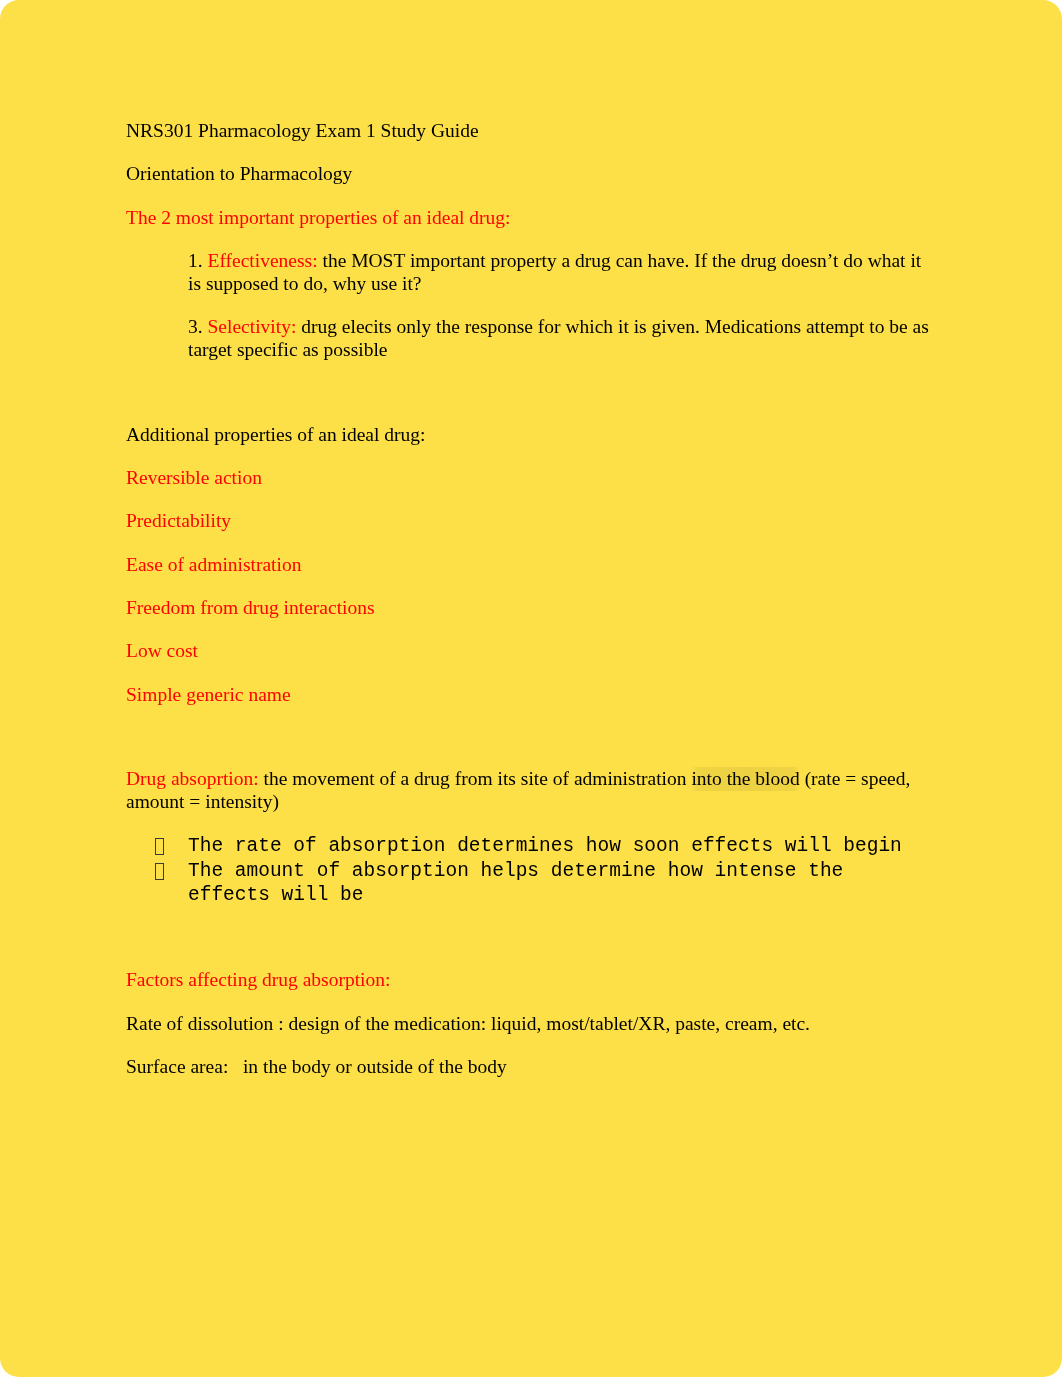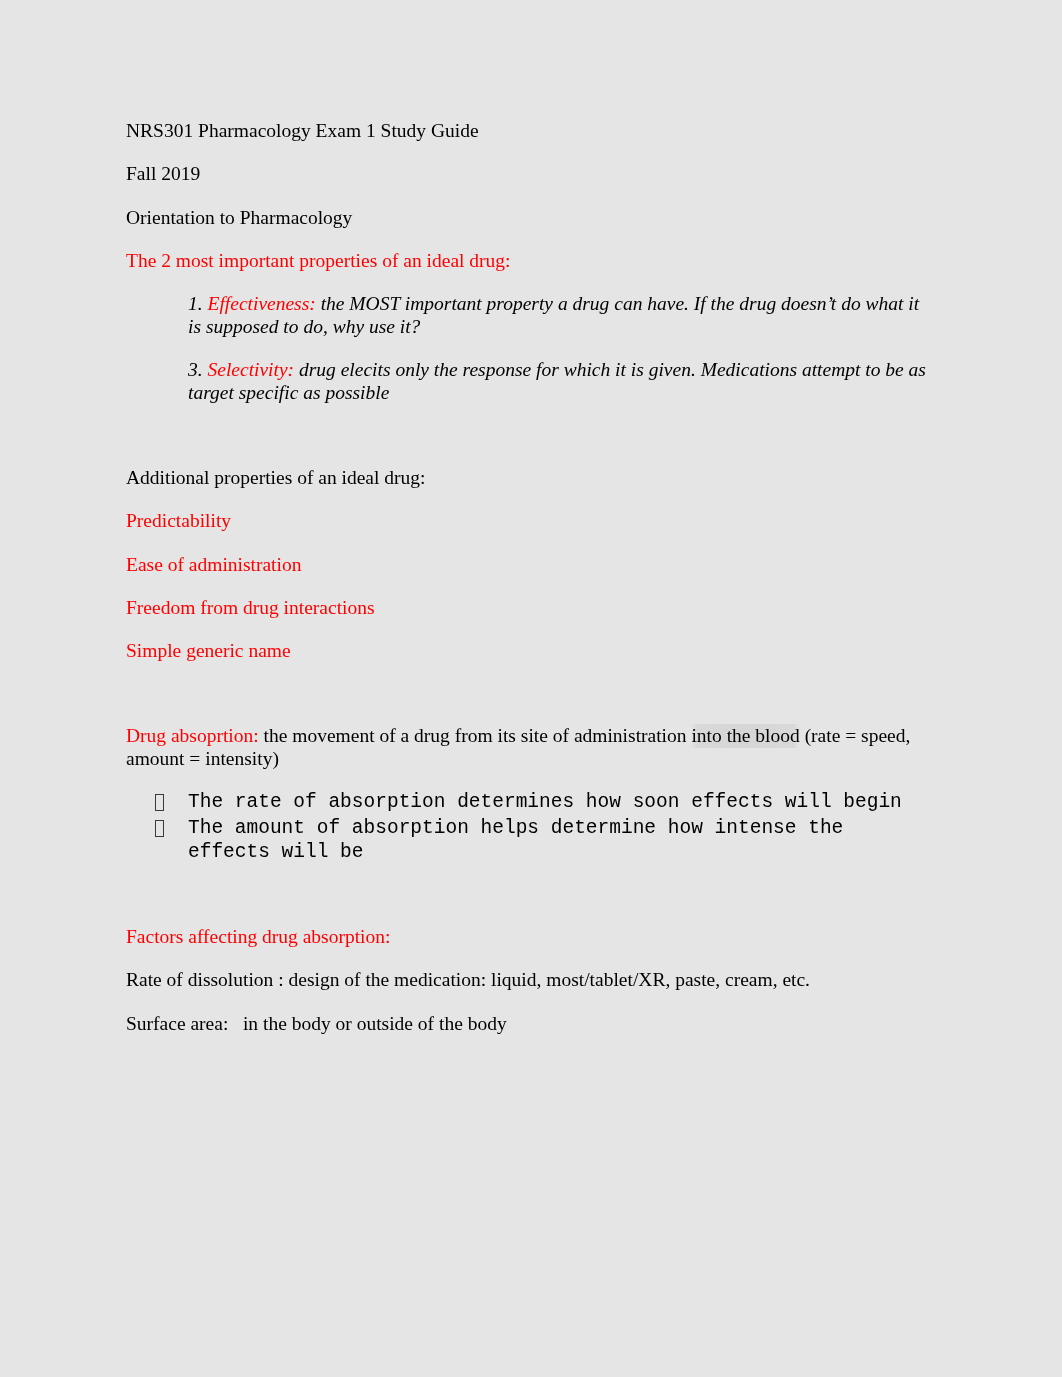--- a/index.html
+++ b/index.html
@@ -13,44 +13,44 @@
     height: 1377px;
     overflow: hidden;
     font-family: "Liberation Serif", "DejaVu Serif", serif;
     color: #000000;
     -webkit-font-smoothing: antialiased;
   }
   .page {
     position: relative;
     width: 1062px;
     height: 1377px;
-    background: #e5e5e5;
+    background: #fde047;
     box-sizing: border-box;
     padding: 120px 126px 17px 126px;
+    border-radius: 19px;
   }
   .doc {
     width: 810px;
     font-size: 19.5px;
     line-height: 1.17;
   }
 
   
   p.para {
     margin: 0 0 20.5px 0;
     padding: 0;
     text-align: left;
   }
   p.para:last-child { margin-bottom: 12px; }
 
   
   p.numbered {
     margin: 0 0 20.5px 0;
     padding: 0 0 0 62px;
     text-indent: 0;
-    font-style: italic;
   }
 
   
   .spacer {
     height: 20px;
     margin: 0 0 20.5px 0;
   }
   .spacer.tall { height: 21px; }
 
   
@@ -95,38 +95,39 @@
   .nowrapish { white-space: pre-wrap; }
 </style>
 </head>
 <body>
 
 <div class="page">
   <div class="doc">
 
     <p class="para">NRS301 Pharmacology Exam 1 Study Guide</p>
 
-    <p class="para">Fall 2019</p>
 
     <p class="para">Orientation to Pharmacology</p>
 
     <p class="para red">The 2 most important properties of an ideal drug:</p>
 
     <p class="numbered"><span class="black">1.</span><span class="black"> </span><span class="red">Effectiveness:</span><span class="black"> </span><span class="black">the MOST important property a drug can have. If the drug doesn’t do what it is supposed to do, why use it?</span></p>
 
 
     <p class="numbered"><span class="black">3.</span><span class="black"> </span><span class="red">Selectivity:</span><span class="black"> </span><span class="black">drug elecits only the response for which it is given. Medications attempt to be as target specific as possible</span></p>
 
     <div class="spacer tall"></div>
 
     <p class="para">Additional properties of an ideal drug:</p>
 
+    <p class="para red">Reversible action</p>
     <p class="para red">Predictability</p>
     <p class="para red">Ease of administration</p>
     <p class="para red">Freedom from drug interactions</p>
+    <p class="para red">Low cost</p>
     <p class="para red">Simple generic name</p>
 
     <div class="spacer tall"></div>
 
 
     <p class="para nowrapish"><span class="red">Drug absoprtion:</span><span class="black"> the movement of a drug from its site of administration </span><span class="black ghost-hl">into the blood</span><span class="black"> (rate = speed, amount = intensity)</span></p>
 
     <ul class="tofu-list">
       <li><span class="tofu"></span><span class="black">The rate of absorption determines how soon effects will begin</span></li>
       <li><span class="tofu"></span><span class="black">The amount of absorption helps determine how intense the effects will be</span></li>

